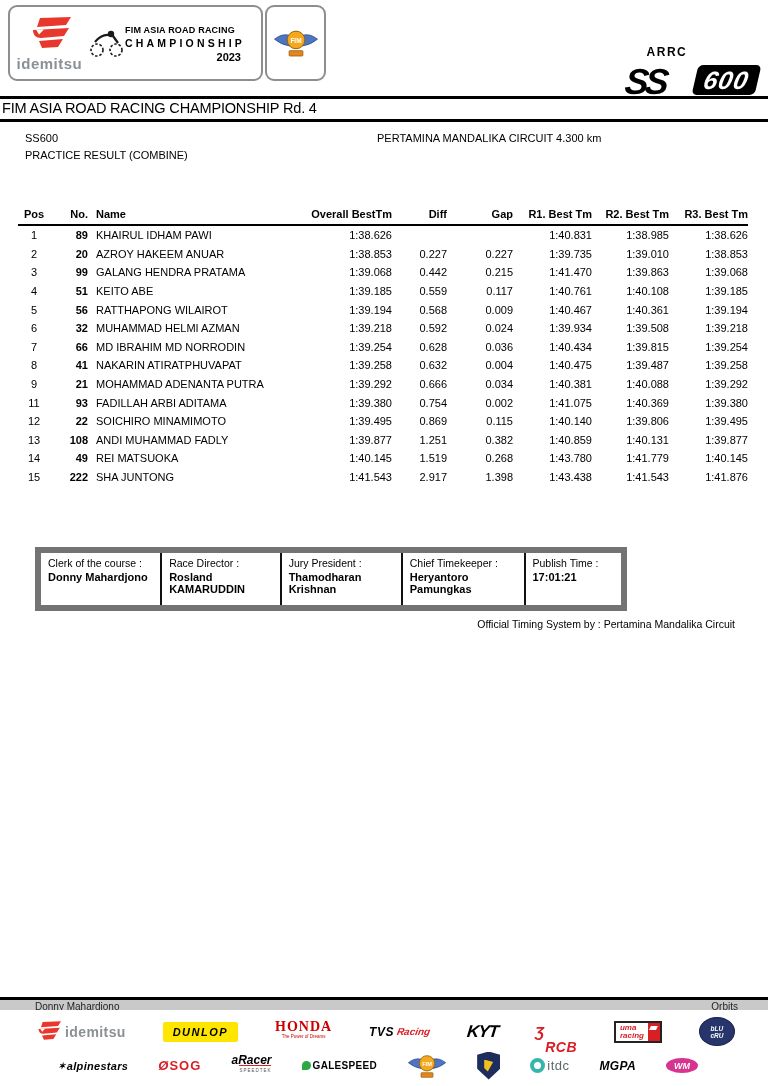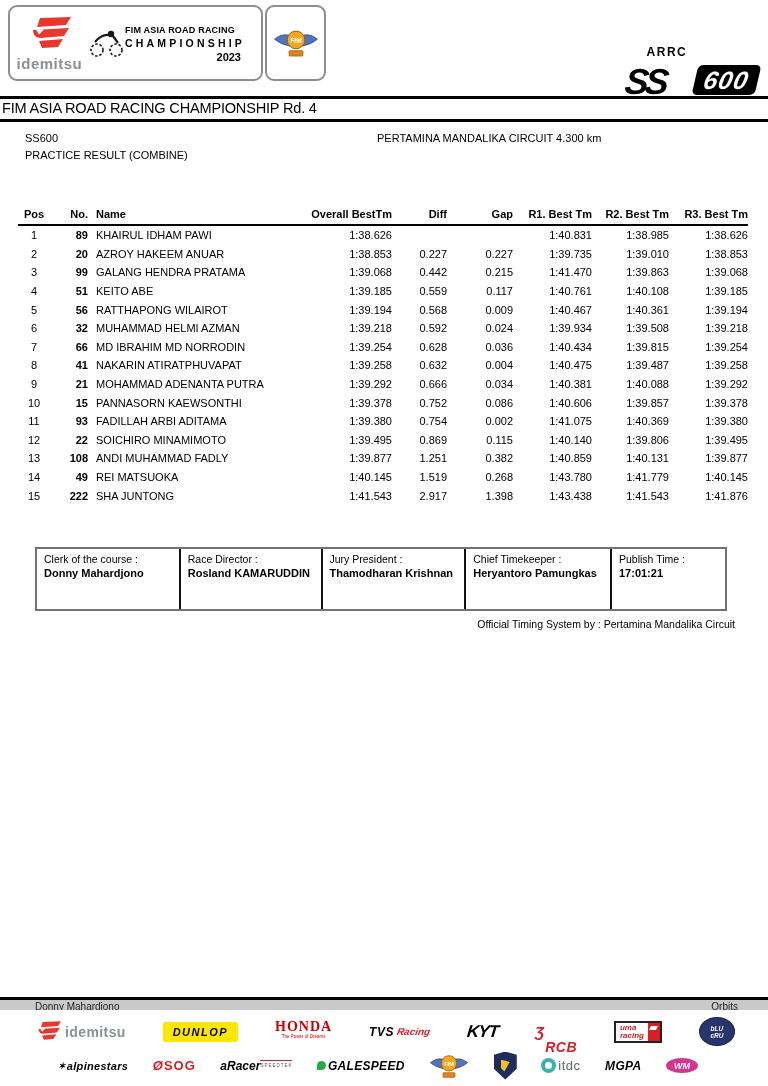--- a/index.html
+++ b/index.html
@@ -40,22 +40,22 @@
   table.results{position:absolute;left:18px;top:207px;width:730px;border-collapse:collapse;font-size:11px;}
   table.results th{font-weight:bold;border-bottom:2px solid #000;padding:1px 0 4px;white-space:nowrap;}
   table.results td{padding:0;height:18.6px;white-space:nowrap;}
   .c-pos{text-align:center;}
   .c-no{text-align:right;font-weight:bold;}
   th.c-no{font-weight:bold;}
   .c-name{text-align:left;padding-left:8px !important;}
   .c-r{text-align:right;}
 
   
-  .officials{position:absolute;left:35px;top:547px;width:692px;height:64px;display:flex;
-             border:2px solid #737373;box-sizing:border-box;}
+  .officials{position:absolute;left:35px;top:547px;width:592px;height:64px;display:flex;
+             border:6px solid #737373;box-sizing:border-box;}
   .off-cell{box-sizing:border-box;border-right:2px solid #111;padding:4px 7px;}
   .off-cell:last-child{border-right:none;}
   .off-label{display:block;font-size:10.5px;}
   .off-value{display:block;font-size:11px;font-weight:bold;margin-top:2px;}
   .timing-note{position:absolute;right:33px;top:618px;font-size:10.5px;}
 
   
   .footer-rule{position:absolute;left:0;top:997px;width:768px;height:3px;background:#000;}
   .footer-strip{position:absolute;left:0;top:1000px;width:768px;height:10px;background:#c9c9c9;overflow:hidden;}
   .footer-strip span{position:absolute;top:1px;font-size:10px;color:#1f1f1f;}
@@ -84,25 +84,25 @@
   .sp-uma .ut{padding:1px 4px;color:#d81f26;font-weight:900;font-style:italic;font-size:8px;line-height:8px;text-align:left;}
   .sp-uma .uflag{width:12px;background:#d81f26;position:relative;}
   .sp-uma .uflag:before{content:"";position:absolute;left:2px;top:3px;width:7px;height:4px;background:#fff;transform:skewX(-25deg);}
   .sp-blucru{width:34px;height:27px;background:#27356b;border-radius:50%;flex-direction:column;justify-content:center;
              color:#fff;font-weight:900;font-style:italic;font-size:6.5px;line-height:7px;text-align:center;border:1px solid #1b2550;}
   .sp-alpine span{font-size:11px;font-weight:900;font-style:italic;letter-spacing:.3px;}
   .sp-alpine .star{font-size:9px;margin-right:1px;}
   .sp-sog{color:#d81f26;}
   .sp-sog .oicon{font-size:13px;font-weight:900;font-style:italic;margin-right:1px;}
   .sp-sog .stx{font-size:13px;font-weight:900;letter-spacing:1px;}
-  .sp-aracer{flex-direction:row;line-height:10px;}
+  .sp-aracer{flex-direction:column;line-height:10px;}
   .sp-aracer .am{font-size:12px;font-weight:900;font-style:italic;}
   .sp-aracer .as{font-size:4.5px;color:#555;letter-spacing:1px;border-top:1.5px solid #d81f26;align-self:flex-end;}
   .sp-gale .gdot{width:9px;height:9px;border-radius:50% 50% 50% 0;background:#2ba843;margin-right:2px;}
-  .sp-gale span{font-size:12px;font-weight:900;font-style:italic;letter-spacing:.3px;text-align:right;}
+  .sp-gale span{font-size:10px;font-weight:900;letter-spacing:.3px;text-align:right;}
   .sp-shield{width:23px;height:28px;background:#1e2c5e;clip-path:polygon(50% 0,100% 12%,100% 62%,50% 100%,0 62%,0 12%);
              display:flex;align-items:center;justify-content:center;}
   .sp-shield .emb{width:9px;height:12px;background:#f2c01d;clip-path:polygon(0 0,100% 20%,40% 100%,0 70%);}
   .sp-itdc .tc{width:15px;height:15px;border-radius:50%;background:#35b5ac;margin-right:2px;position:relative;}
   .sp-itdc .tc:after{content:"";position:absolute;left:4px;top:4px;width:7px;height:7px;border-radius:50%;background:#fff;}
   .sp-itdc span{font-size:13px;color:#5c6a6a;letter-spacing:.5px;}
   .sp-mgpa span{font-size:12px;font-weight:900;font-style:italic;letter-spacing:.3px;}
   .sp-wm{background:#d6348f;border-radius:50%;width:32px;height:15px;justify-content:center;}
   .sp-wm span{color:#fff;font-size:9px;font-weight:900;font-style:italic;}
 
@@ -285,31 +285,20 @@
           <td class="c-no">21</td>
           <td class="c-name">MOHAMMAD ADENANTA PUTRA</td>
           <td class="c-r">1:39.292</td>
           <td class="c-r">0.666</td>
           <td class="c-r">0.034</td>
           <td class="c-r">1:40.381</td>
           <td class="c-r">1:40.088</td>
           <td class="c-r">1:39.292</td>
         </tr>
         <tr>
-          <td class="c-pos">10</td>
-          <td class="c-no">15</td>
-          <td class="c-name">PANNASORN KAEWSONTHI</td>
-          <td class="c-r">1:39.378</td>
-          <td class="c-r">0.752</td>
-          <td class="c-r">0.086</td>
-          <td class="c-r">1:40.606</td>
-          <td class="c-r">1:39.857</td>
-          <td class="c-r">1:39.378</td>
-        </tr>
-        <tr>
           <td class="c-pos">11</td>
           <td class="c-no">93</td>
           <td class="c-name">FADILLAH ARBI ADITAMA</td>
           <td class="c-r">1:39.380</td>
           <td class="c-r">0.754</td>
           <td class="c-r">0.002</td>
           <td class="c-r">1:41.075</td>
           <td class="c-r">1:40.369</td>
           <td class="c-r">1:39.380</td>
         </tr>

